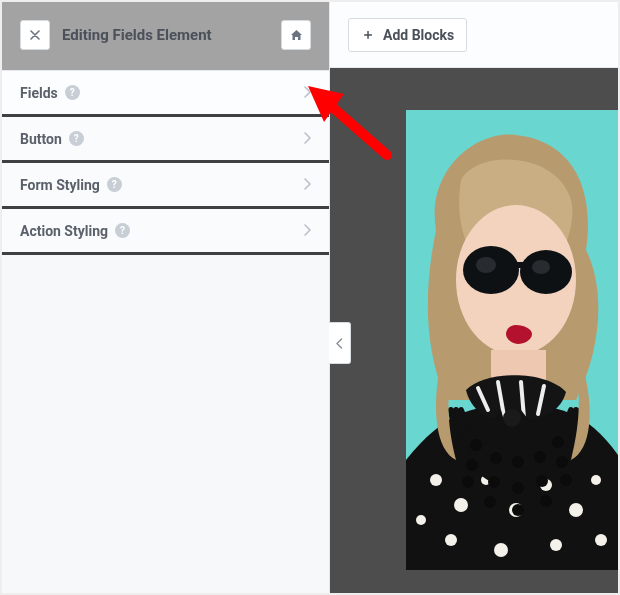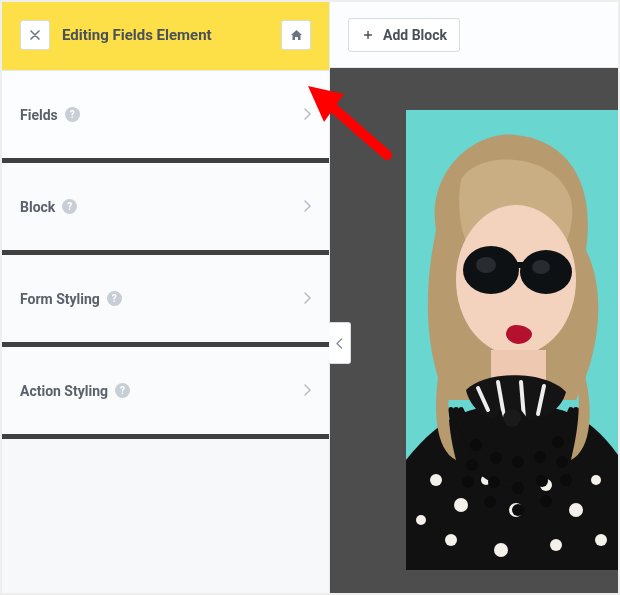--- a/index.html
+++ b/index.html
@@ -1,26 +1,26 @@
 <!DOCTYPE html>
 <html><head>
 <meta charset="utf-8">
 <style>
   * { box-sizing: border-box; margin: 0; padding: 0; }
   html, body { width: 620px; height: 595px; font-family: -apple-system, BlinkMacSystemFont, "Segoe UI", Roboto, Arial, sans-serif; background: #fff; }
   .wrap { width: 620px; height: 595px; position: relative; border: 2px solid #eee; }
 
   .sidebar { position: absolute; left: 0; top: 0; width: 328px; height: 100%; background: #f6f8fa; border-right: 1px solid #e6e9ed; }
-  .sidebar-header { display: flex; align-items: center; padding: 18px 18px 20px 18px; background: #fde047; border-bottom: 1px solid #e6e9ed; }
+  .sidebar-header { display: flex; align-items: center; padding: 18px 18px 20px 18px; background: #a3a3a3; border-bottom: 1px solid #e6e9ed; }
   .btn-square { width: 30px; height: 30px; border: 1px solid #d6dbe0; background: #fff; border-radius: 3px; display: flex; align-items: center; justify-content: center; color: #6b7280; cursor: pointer; }
   .header-title { font-size: 15px; font-weight: 700; color: #4a515a; margin-left: 12px; flex: 1; }
   .home-btn { margin-left: auto; }
 
   .accordion { }
-  .acc-item { display: flex; align-items: center; padding: 34px 18px; border-bottom: 5px solid #404040; background: #fafbfc; cursor: pointer; }
+  .acc-item { display: flex; align-items: center; padding: 12px 18px; border-bottom: 3px solid #404040; background: #fafbfc; cursor: pointer; }
   .acc-item:first-child { background: #fcfdfe; }
   .acc-label { font-size: 14px; font-weight: 700; color: #5a616b; }
   .help-icon { width: 15px; height: 15px; border-radius: 50%; background: #c8ced6; color: #fff; font-size: 10px; font-weight: 700; display: inline-flex; align-items: center; justify-content: center; margin-left: 7px; }
   .chev { margin-left: auto; color: #b9c0c9; }
 
   .preview { position: absolute; left: 328px; top: 0; right: 0; height: 100%; background: #fff; }
   .preview-header { height: 66px; display: flex; align-items: center; padding: 0 18px; background: #fcfdfe; border-bottom: 1px solid #e6e9ed; }
   .add-blocks { display: flex; align-items: center; gap: 8px; border: 1px solid #d6dbe0; background: #fff; border-radius: 3px; padding: 7px 12px; color: #4a515a; font-size: 14px; font-weight: 700; cursor: pointer; }
   .plus { font-weight: 900; font-size: 14px; }
 
@@ -57,21 +57,21 @@
       <div class="acc-item">
         <span class="acc-label">Fields</span>
         <span class="help-icon">?</span>
         <span class="chev">
           <svg width="8" height="12" viewBox="0 0 8 12">
               <path d="M2 1 L7 6 L2 11" fill="none" stroke="#b9c0c9" stroke-width="1.6" stroke-linecap="round" stroke-linejoin="round"></path>
             </svg>
         </span>
       </div>
       <div class="acc-item">
-        <span class="acc-label">Block</span>
+        <span class="acc-label">Button</span>
         <span class="help-icon">?</span>
         <span class="chev">
           <svg width="8" height="12" viewBox="0 0 8 12">
               <path d="M2 1 L7 6 L2 11" fill="none" stroke="#b9c0c9" stroke-width="1.6" stroke-linecap="round" stroke-linejoin="round"></path>
             </svg>
         </span>
       </div>
       <div class="acc-item">
         <span class="acc-label">Form Styling</span>
         <span class="help-icon">?</span>
@@ -90,21 +90,21 @@
             </svg>
         </span>
       </div>
     </div>
   </div>
 
   <div class="preview">
     <div class="preview-header">
       <div class="add-blocks">
         <span class="plus">＋</span>
-        <span>Add Block</span>
+        <span>Add Blocks</span>
       </div>
     </div>
     <div class="stage">
       <div class="collapse-tab">
         <svg width="7" height="11" viewBox="0 0 7 11">
             <path d="M5.5 1 L1 5.5 L5.5 10" fill="none" stroke="#8a929e" stroke-width="1.5" stroke-linecap="round" stroke-linejoin="round"></path>
           </svg>
       </div>
 
       <div class="photo">

